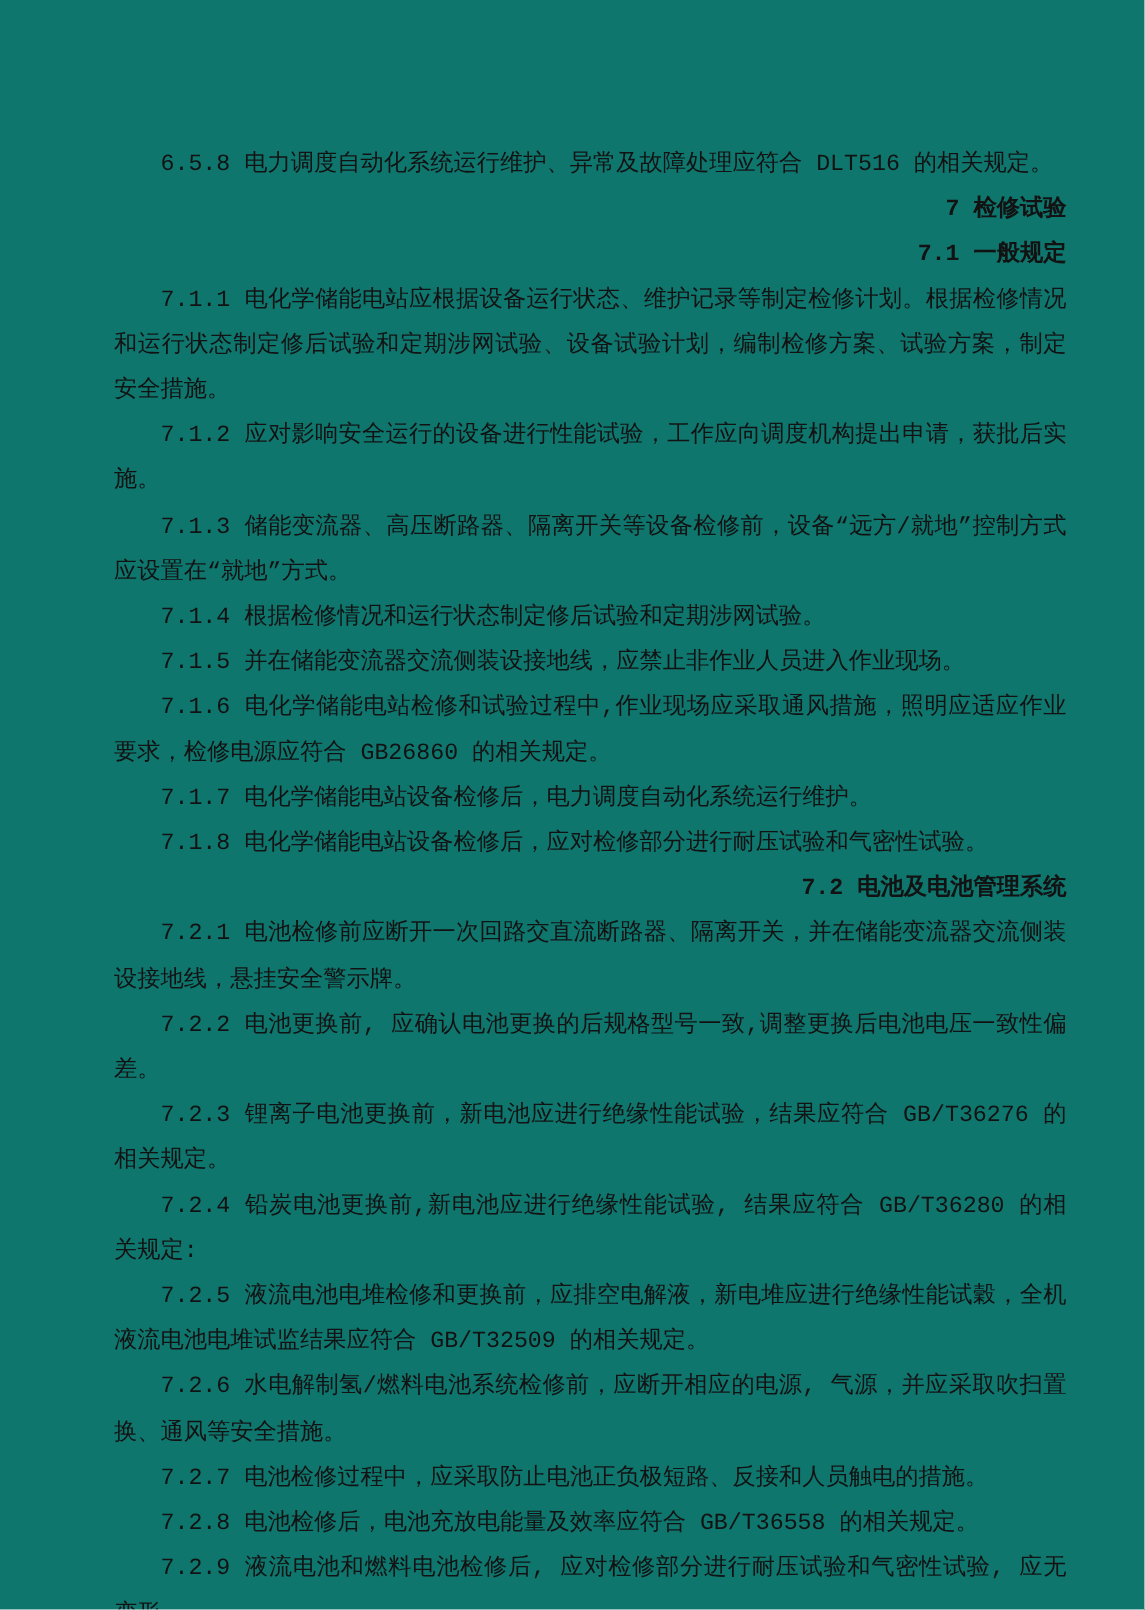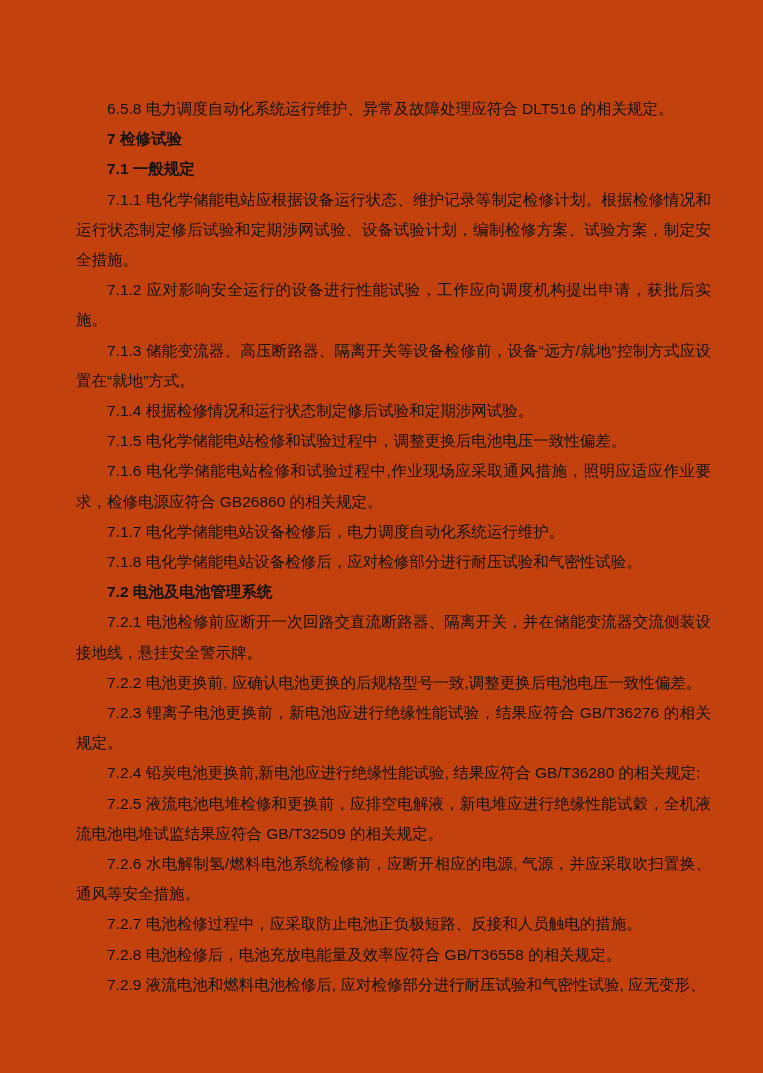--- a/index.html
+++ b/index.html
@@ -5,54 +5,54 @@
   html, body {
     margin: 0;
     padding: 0;
     background: #ffffff;
   }
   .page {
     position: relative;
     width: 763px;
     height: 1073px;
     box-sizing: border-box;
-    background: #c2410c;
+    background: #0f766e;
     padding: 94px 52px 0 76px;
     overflow: hidden;
-    font-family: Liberation Sans, sans-serif;
+    font-family: Liberation Mono, monospace;
     color: #121212;
     font-size: 15.5px;
     line-height: 30.2px;
   }
   .para {
     margin: 0;
     padding: 0;
     text-align: justify;
     text-indent: 2em;
     word-break: break-all;
     font-weight: normal;
   }
   .para.heading {
     font-weight: bold;
-    text-align: left;
+    text-align: right;
   }
 </style>
 </head>
 <body>
 
 <div class="page">
   <div>
       <p class="para">6.5.8 电力调度自动化系统运行维护、异常及故障处理应符合 DLT516 的相关规定。</p>
       <p class="para heading">7 检修试验</p>
       <p class="para heading">7.1 一般规定</p>
       <p class="para">7.1.1 电化学储能电站应根据设备运行状态、维护记录等制定检修计划。根据检修情况和运行状态制定修后试验和定期涉网试验、设备试验计划，编制检修方案、试验方案，制定安全措施。</p>
       <p class="para">7.1.2 应对影响安全运行的设备进行性能试验，工作应向调度机构提出申请，获批后实施。</p>
       <p class="para">7.1.3 储能变流器、高压断路器、隔离开关等设备检修前，设备“远方/就地”控制方式应设置在“就地”方式。</p>
       <p class="para">7.1.4 根据检修情况和运行状态制定修后试验和定期涉网试验。</p>
-      <p class="para">7.1.5 电化学储能电站检修和试验过程中，调整更换后电池电压一致性偏差。</p>
+      <p class="para">7.1.5 并在储能变流器交流侧装设接地线，应禁止非作业人员进入作业现场。</p>
       <p class="para">7.1.6 电化学储能电站检修和试验过程中,作业现场应采取通风措施，照明应适应作业要求，检修电源应符合 GB26860 的相关规定。</p>
       <p class="para">7.1.7 电化学储能电站设备检修后，电力调度自动化系统运行维护。</p>
       <p class="para">7.1.8 电化学储能电站设备检修后，应对检修部分进行耐压试验和气密性试验。</p>
       <p class="para heading">7.2 电池及电池管理系统</p>
       <p class="para">7.2.1 电池检修前应断开一次回路交直流断路器、隔离开关，并在储能变流器交流侧装设接地线，悬挂安全警示牌。</p>
       <p class="para">7.2.2 电池更换前, 应确认电池更换的后规格型号一致,调整更换后电池电压一致性偏差。</p>
       <p class="para">7.2.3 锂离子电池更换前，新电池应进行绝缘性能试验，结果应符合 GB/T36276 的相关规定。</p>
       <p class="para">7.2.4 铅炭电池更换前,新电池应进行绝缘性能试验, 结果应符合 GB/T36280 的相关规定:</p>
       <p class="para">7.2.5 液流电池电堆检修和更换前，应排空电解液，新电堆应进行绝缘性能试穀，全机液流电池电堆试监结果应符合 GB/T32509 的相关规定。</p>
       <p class="para">7.2.6 水电解制氢/燃料电池系统检修前，应断开相应的电源, 气源，并应采取吹扫置换、通风等安全措施。</p>

